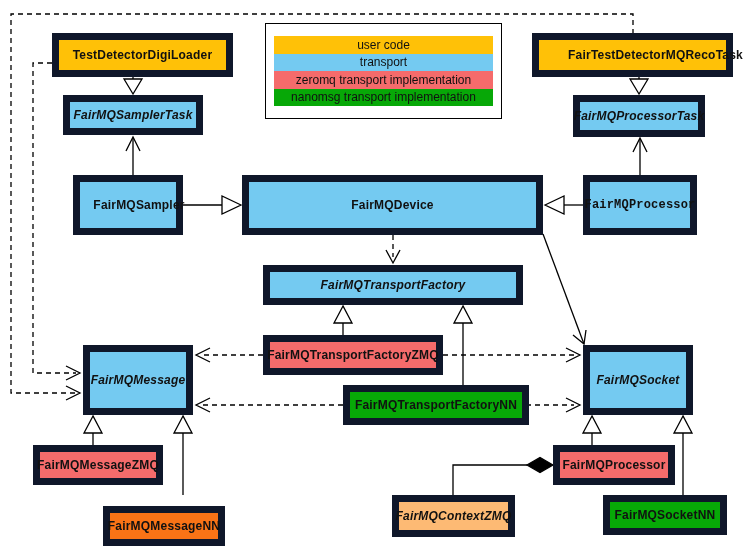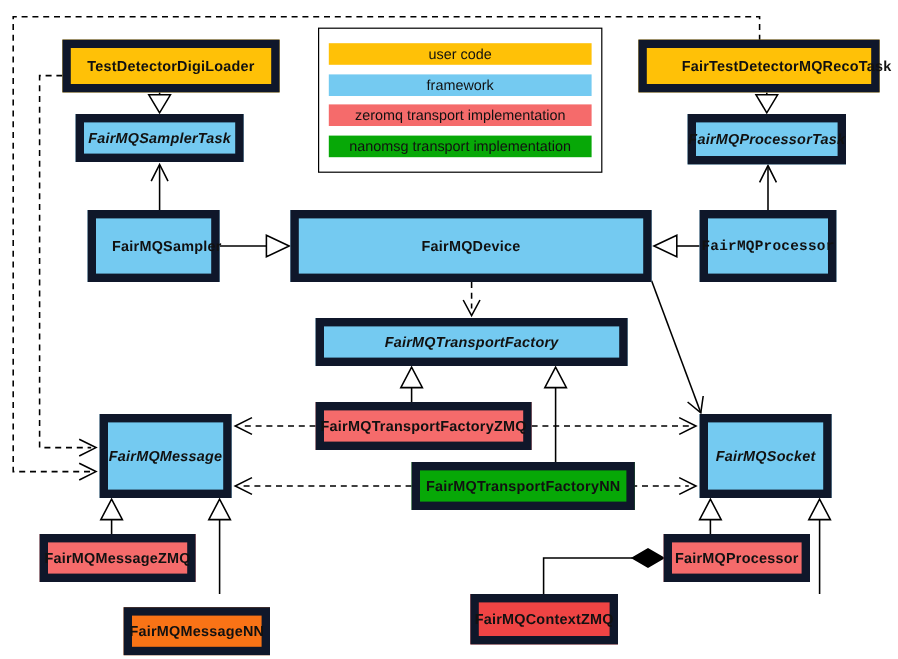--- a/index.html
+++ b/index.html
@@ -133,23 +133,23 @@
         <path d="M683 416 L674 433 L692 433 Z" fill="#fff"></path>
       </g>
 
       <g>
         <path d="M527 465 H453 V495"></path>
         <path d="M553 465 L540 457.5 L527 465 L540 472.5 Z" fill="#000"></path>
       </g>
     </g>
   </svg>
 
-  <div class="legend" style="left:265px;top:23px;width:237px;height:121px">
+  <div class="legend" style="left:265px;top:23px;width:237px;height:96px">
     <div class="legend-bar" style="background: rgb(255, 193, 7);">user code</div>
-    <div class="legend-bar" style="background: rgb(116, 202, 241);">framework</div>
+    <div class="legend-bar" style="background: rgb(116, 202, 241);">transport</div>
     <div class="legend-bar" style="background: rgb(245, 107, 107);">zeromq transport implementation</div>
     <div class="legend-bar" style="background: rgb(7, 168, 7);">nanomsg transport implementation</div>
   </div>
 
   <div class="node" style="left: 52px; top: 33px; width: 181px; height: 44px; background: rgb(255, 193, 7);">TestDetectorDigiLoader</div>
 
   <div class="node" style="left: 532px; top: 33px; width: 201px; height: 44px; background: rgb(255, 193, 7); padding-left: 46px;">FairTestDetectorMQRecoTask</div>
 
   <div class="node abstract" style="left: 63px; top: 95px; width: 140px; height: 40px; background: rgb(116, 202, 241);">FairMQSamplerTask</div>
 
@@ -168,18 +168,19 @@
   <div class="node" style="left: 343px; top: 385px; width: 186px; height: 40px; background: rgb(7, 168, 7);">FairMQTransportFactoryNN</div>
 
   <div class="node abstract" style="left: 83px; top: 345px; width: 110px; height: 70px; background: rgb(116, 202, 241);">FairMQMessage</div>
 
   <div class="node abstract" style="left: 583px; top: 345px; width: 110px; height: 70px; background: rgb(116, 202, 241);">FairMQSocket</div>
 
   <div class="node" style="left: 33px; top: 445px; width: 130px; height: 40px; background: rgb(245, 107, 107);">FairMQMessageZMQ</div>
 
   <div class="node" style="left: 103px; top: 506px; width: 122px; height: 40px; background: #f97316;">FairMQMessageNN</div>
 
-  <div class="node" style="left: 392px; top: 495px; width: 123px; height: 42px; background: #ef4444;">FairMQContextZMQ</div>
+  <div class="node" style="left: 392px; top: 495px; width: 123px; height: 42px; background: #fdba74; font-style: italic;">FairMQContextZMQ</div>
 
   <div class="node" style="left: 553px; top: 445px; width: 122px; height: 40px; background: rgb(245, 107, 107);">FairMQProcessor</div>
 
+  <div class="node" style="left: 603px; top: 495px; width: 124px; height: 40px; background: rgb(7, 168, 7);">FairMQSocketNN</div>
 
 </div>
 
 </body></html>

